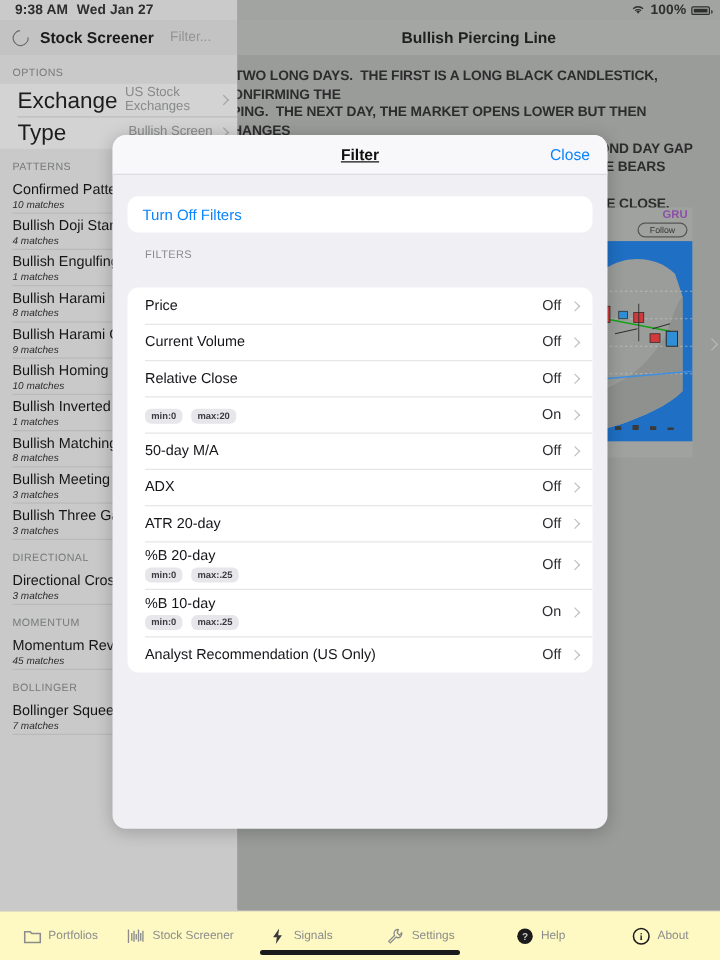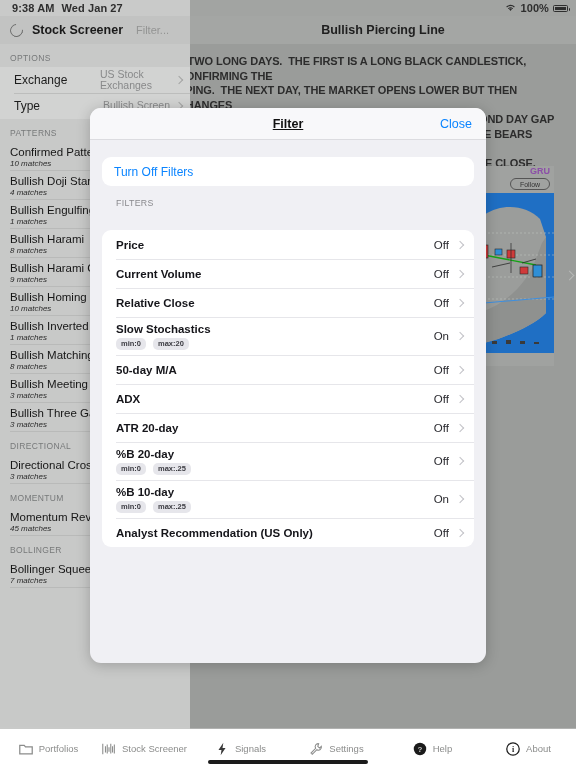--- a/index.html
+++ b/index.html
@@ -68,21 +68,21 @@
   }
   .opt-group { background: #d2d3d2; }
   .opt-row {
     height: 26px; display: flex; align-items: center; padding: 0 8px 0 14px;
     position: relative;
   }
   .opt-row + .opt-row::before {
     content: ""; position: absolute; left: 14px; right: 0; top: 0; height: 1px;
     background: #bcbdbc;
   }
-  .opt-label { font-size: 12px; color: #1c1c1c; flex: 1; }
+  .opt-label { font-size: 18px; color: #1c1c1c; flex: 1; }
   .opt-value {
     font-size: 10.5px; color: #88898a; line-height: 11.5px;
     max-width: 70px;
   }
   .opt-chev {
     margin-left: 6px; width: 6px; height: 6px; border-right: 1.3px solid #a3a4a3;
     border-bottom: 1.3px solid #a3a4a3; transform: rotate(-45deg);
   }
   .pat-list { background: #c8c9c8; }
   .pat-row {
@@ -126,21 +126,21 @@
   .chart-canvas { position: relative; width: 70px; height: 160px; background: #1f6fc4; }
   .chart-chev {
     position: absolute; right: 3px; top: 228px; width: 7px; height: 7px;
     border-right: 1.4px solid #b7b8b7; border-bottom: 1.4px solid #b7b8b7;
     transform: rotate(-45deg);
   }
 
   
   .tabbar {
     position: absolute; left: 0; right: 0; bottom: 0; height: 40px;
-    background: #ffffff; display: flex; align-items: center;
+    background: #fef9c3; display: flex; align-items: center;
     border-top: 1px solid #b1b2b1; z-index: 6;
   }
   .tabbar::before {
     content: ""; position: absolute; left: 0; top: -2px; width: 190px; height: 2px;
     background: #c9cac9;
   }
   .tab {
     flex: 1; display: flex; align-items: center; justify-content: center;
     gap: 5px; height: 100%;
   }
@@ -180,21 +180,21 @@
   }
   .filter-row {
     display: flex; align-items: center; padding: 0 11px 0 14px;
     position: relative; min-height: 29px;
   }
   .filter-row + .filter-row::before {
     content: ""; position: absolute; left: 14px; right: 0; top: 0;
     height: 1px; background: #e6e6ea;
   }
   .fr-main { flex: 1; padding: 5px 0; }
-  .fr-name { font-size: 11.5px; color: #15151a; line-height: 14px; font-weight: bold; }
+  .fr-name { font-size: 11.5px; color: #15151a; line-height: 14px; }
   .fr-pills { display: flex; gap: 7px; margin-top: 2px; }
   .pill {
     background: #e6e6eb; border-radius: 5px; padding: 1px 5px;
     font-size: 7.5px; font-weight: bold; color: #3a3a40; line-height: 10px;
   }
   .fr-state { font-size: 11.5px; color: #2b2b30; margin-right: 8px; }
   .fr-chev {
     width: 6px; height: 6px; border-right: 1.3px solid #c2c2c7;
     border-bottom: 1.3px solid #c2c2c7; transform: rotate(-45deg);
   }
@@ -437,21 +437,20 @@
           </div>
           <div class="filter-row">
             <div class="fr-main">
               <div class="fr-name">Relative Close</div>
             </div>
             <div class="fr-state">Off</div>
             <div class="fr-chev"></div>
           </div>
           <div class="filter-row">
             <div class="fr-main">
-              <div class="fr-name">Slow Stochastics</div>
               <div class="fr-pills">
                 <span class="pill">min:0</span>
                 <span class="pill">max:20</span>
               </div>
             </div>
             <div class="fr-state">On</div>
             <div class="fr-chev"></div>
           </div>
           <div class="filter-row">
             <div class="fr-main">

